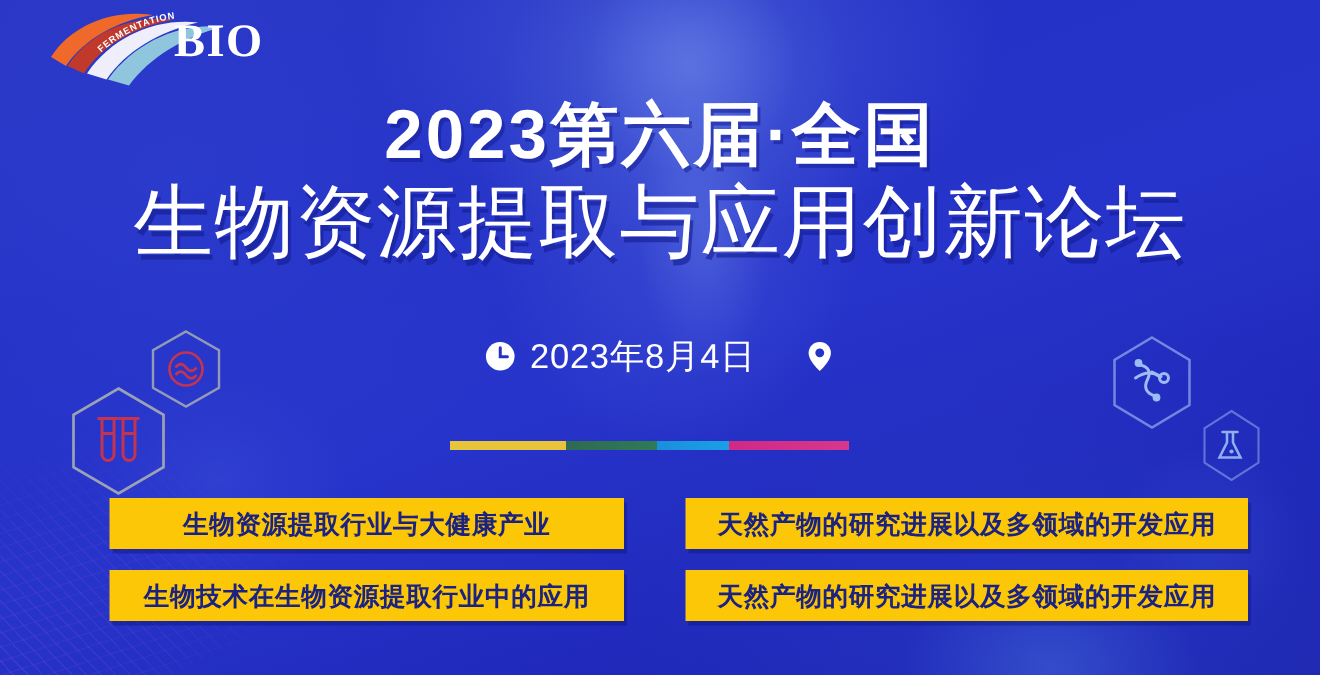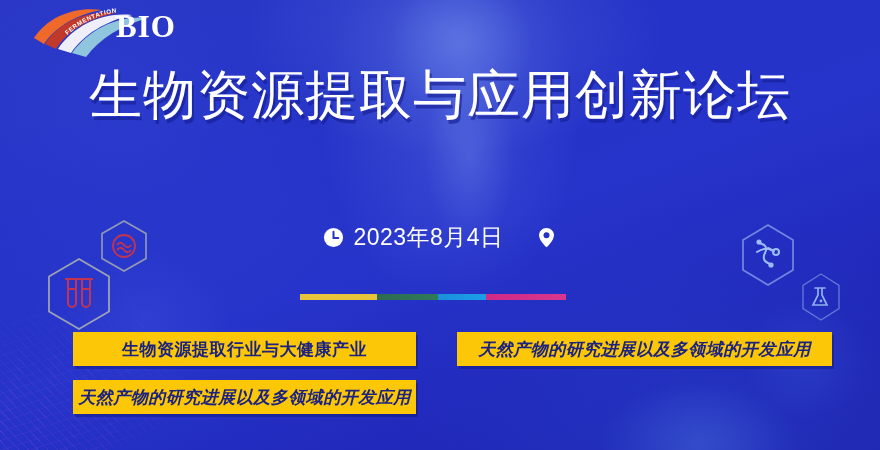--- a/index.html
+++ b/index.html
@@ -102,21 +102,21 @@
     background:#fbc707;
     color:#1c2280;
     font-size:17px;
     font-weight:700;
     letter-spacing:.5px;
     display:flex; align-items:center; justify-content:center;
     box-shadow:2px 3px 0 rgba(16,22,120,0.45);
     white-space:nowrap;
     margin-left:25px;
   }
-  .topic.t2, .topic.t4 { justify-content:center;font-style:italic; }
+  .topic.t2, .topic.t4 { justify-content:center; }
 </style>
 </head>
 <body>
 
 <div id="banner">
 
   <div class="blob b1"></div>
   <div class="blob b2"></div>
   <div class="blob b3"></div>
   <div class="blob b4"></div>
@@ -172,20 +172,21 @@
 
   <svg class="hex" style="left:796px; top:272px; width:50px; height:50px;" viewBox="0 0 50 50">
     <polygon points="25,2 43,13.5 43,36.5 25,48 7,36.5 7,13.5" fill="none" stroke="#8fb0ee" stroke-width="1.4" opacity="0.55"></polygon>
     <g stroke="#8fb0ee" stroke-width="1.7" fill="none" stroke-linecap="round">
       <path d="M 19,16 h 10 M 22,16 v 7 l -5,10 h 14 l -5,-10 v -7"></path>
       <circle cx="25" cy="29" r="1.4" fill="#8fb0ee" stroke="none"></circle>
     </g>
   </svg>
 
   <div class="title-wrap">
+    <div id="title-line1">2023第六届·全国</div>
     <div id="title-line2">生物资源提取与应用创新论坛</div>
   </div>
 
   <div id="meta-row">
     <div class="meta-item">
       <svg class="meta-icon" viewBox="0 0 22 22">
         <circle cx="11" cy="11" r="10" fill="#ffffff"></circle>
         <path d="M 11,5 v 6.4 h 5" fill="none" stroke="#2432c6" stroke-width="2.1" stroke-linecap="round"></path>
       </svg>
       <span>2023年8月4日</span>
@@ -196,16 +197,17 @@
         <circle cx="11" cy="8.6" r="3.1" fill="#2432c6"></circle>
       </svg>
     </div>
   </div>
 
   <div id="divider"></div>
 
   <div id="topics">
     <div class="topic t1">生物资源提取行业与大健康产业</div>
     <div class="topic t2">天然产物的研究进展以及多领域的开发应用</div>
+    <div class="topic t3">生物技术在生物资源提取行业中的应用</div>
     <div class="topic t4">天然产物的研究进展以及多领域的开发应用</div>
   </div>
 
 </div>
 
 </body></html>

